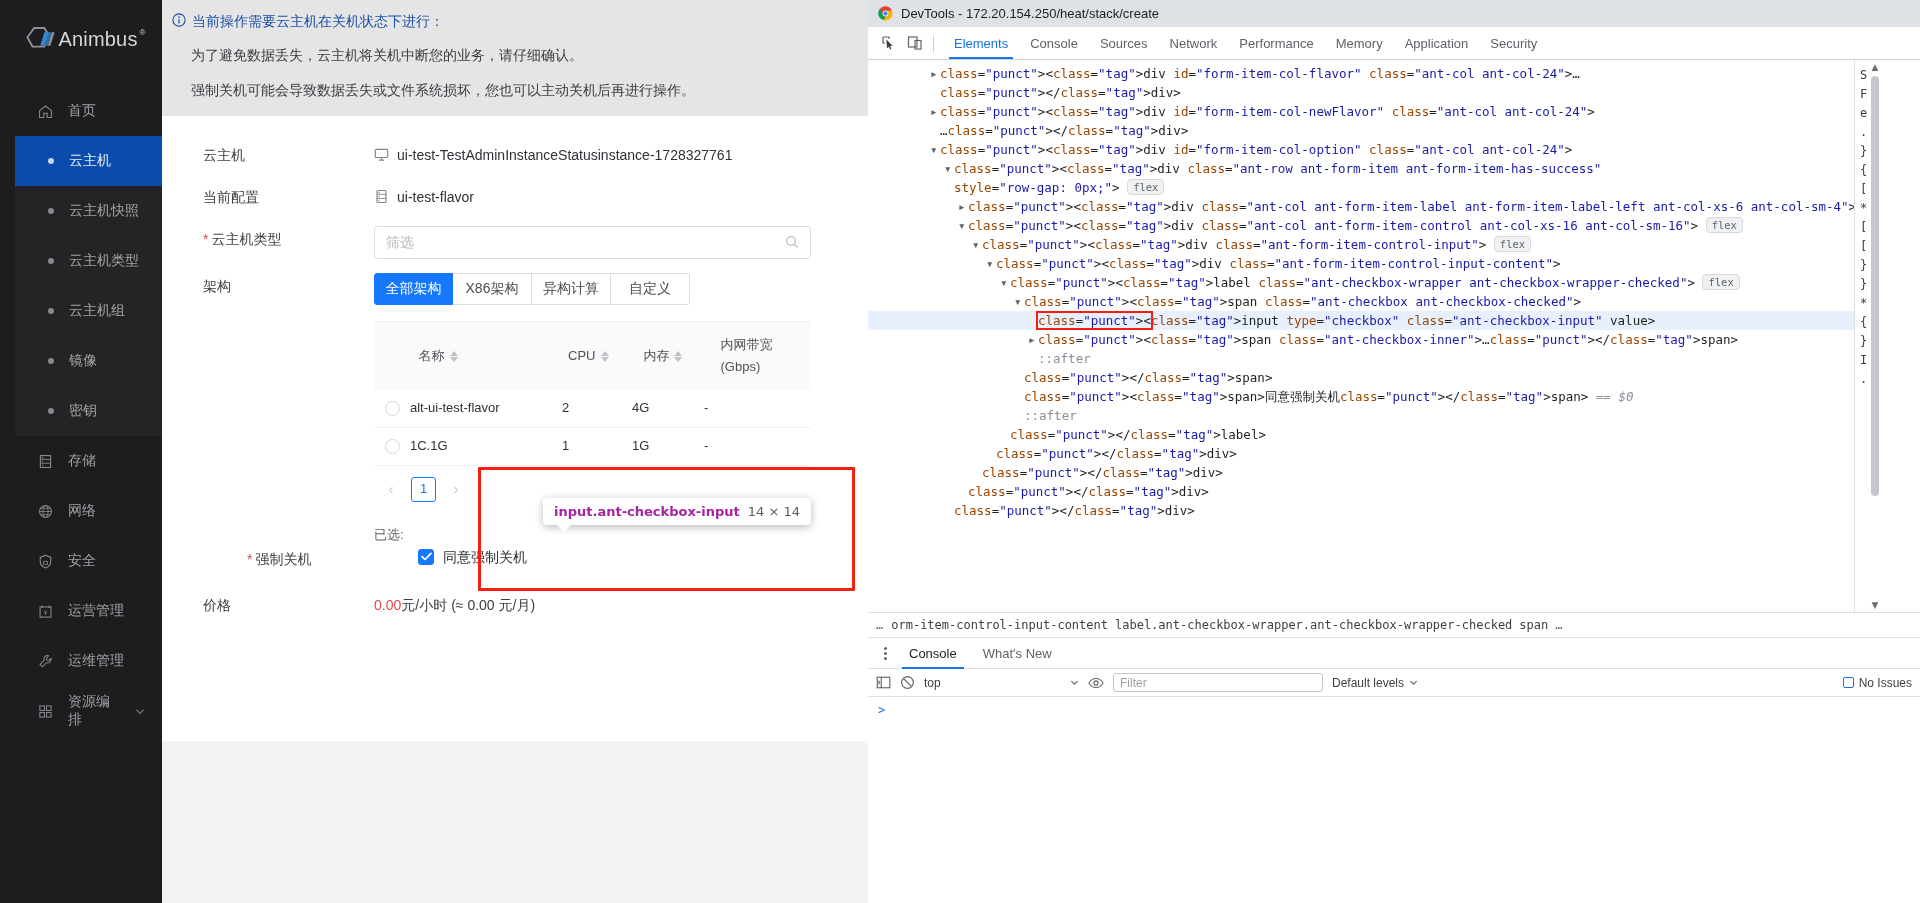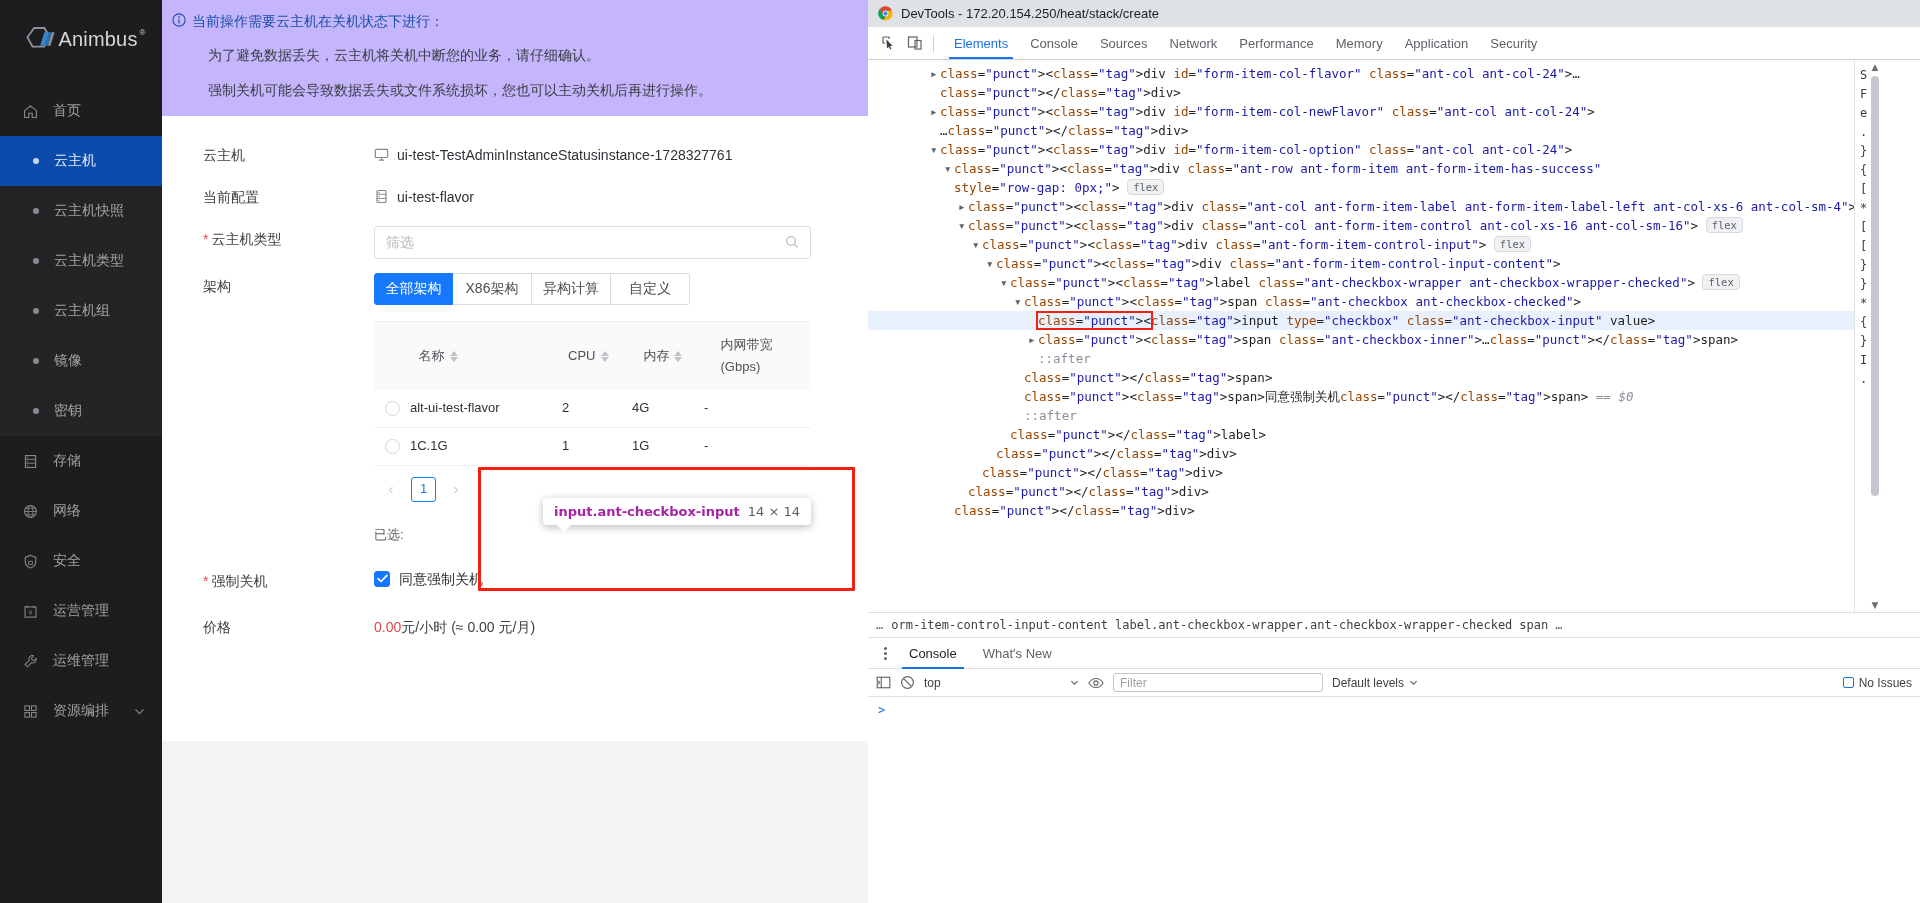--- a/index.html
+++ b/index.html
@@ -17,42 +17,42 @@
 
   
   .sidebar {
     position:absolute; left:0; top:0; width:162px; height:903px;
     background:#1d1d1f; color:#9a9a9e;
   }
   .brand { height:78px; display:flex; align-items:center; justify-content:center; gap:0; }
   .brand-logo { width:34px; height:30px; flex:none; }
   .brand-name { color:#d6d6d8; font-size:20px; letter-spacing:.2px; position:relative; }
   .brand-name sup { font-size:8px; position:absolute; top:0px; right:-8px; }
-  .nav { margin-top:8px; }
+  .nav { margin-top:8px;padding-left:15px; }
   .nav-item {
     height:50px; display:flex; align-items:center; gap:14px;
     padding-left:22px; font-size:14px; color:#a0a0a4; cursor:pointer;
   }
   .nav-item .ico { width:17px; height:17px; flex:none; display:block; opacity:.85; }
   .subgroup { background:#242427; }
   .nav-sub { height:50px; display:flex; align-items:center; gap:15px; padding-left:33px; font-size:14px; color:#a3a3a3; cursor:pointer; }
   .nav-sub .dot { width:6px; height:6px; border-radius:50%; background:#8a8a8e; flex:none; }
   .nav-sub.active { background:#0b4bab; color:#e8eef8; }
   .nav-sub.active .dot { background:#c7d6ef; }
   .nav-item .chev { margin-left:auto; margin-right:16px; opacity:.7; }
 
   
   .content { position:absolute; left:162px; top:0; right:0; bottom:0; background:#fff; overflow:hidden; }
   .alert {
-    background:#c4b5fd; padding:9px 0 16px 0; font-size:14px; color:#26282c; line-height:1.45;
+    background:#e5e5e5; padding:9px 0 16px 0; font-size:14px; color:#26282c; line-height:1.45;
   }
   .alert .title { display:flex; align-items:flex-start; gap:6px; color:#1c4fa8; padding-left:10px; padding-top:2px;}
   .alert .title .info-ico { flex:none; margin-top:2px; }
   .alert .body { color:#3a3d42; padding-left:29px; padding-top:14px; }
-  .alert .body p { margin:0 0 14px 17px; }
+  .alert .body p { margin:0 0 14px 0; }
   .alert .body p:last-child { margin-bottom:0; }
 
   .form { padding:26px 0 0 0; position:relative; }
   .frow { display:flex; align-items:flex-start; margin-bottom:16px; }
   .flabel {
     width:212px; text-align:left; padding-left:41px; font-size:14px; color:#3a3d42;
     line-height:22px; padding-top:2px; white-space:nowrap;
   }
   .flabel .req { color:#e0474c; margin-right:3px; }
   .fval { flex:1; font-size:14px; color:#2e3136; line-height:22px; padding-top:2px; display:flex; align-items:center; gap:8px;}
@@ -412,21 +412,21 @@
             <div class="pager">
               <div class="pg-arrow">‹</div>
               <div class="pg-num">1</div>
               <div class="pg-arrow">›</div>
             </div>
 
             <div class="selected-line" style="padding-top:22px;">已选:</div>
           </div>
         </div>
 
-        <div class="frow" style="margin-top:22px; margin-bottom:22px;">
+        <div class="frow" style="margin-bottom:22px;padding-left:44px;">
           <div class="flabel">
             <span class="req">*</span><span>强制关机</span>
           </div>
           <div class="fval" style="padding-top:0;">
             <label class="cbrow">
               <span class="cbox">
                 <svg width="11" height="9" viewBox="0 0 11 9">
                     <path d="M1 4.6 L4 7.5 L10 1.3" fill="none" stroke="#fff" stroke-width="1.7" stroke-linecap="round" stroke-linejoin="round"></path>
                   </svg>
               </span>

